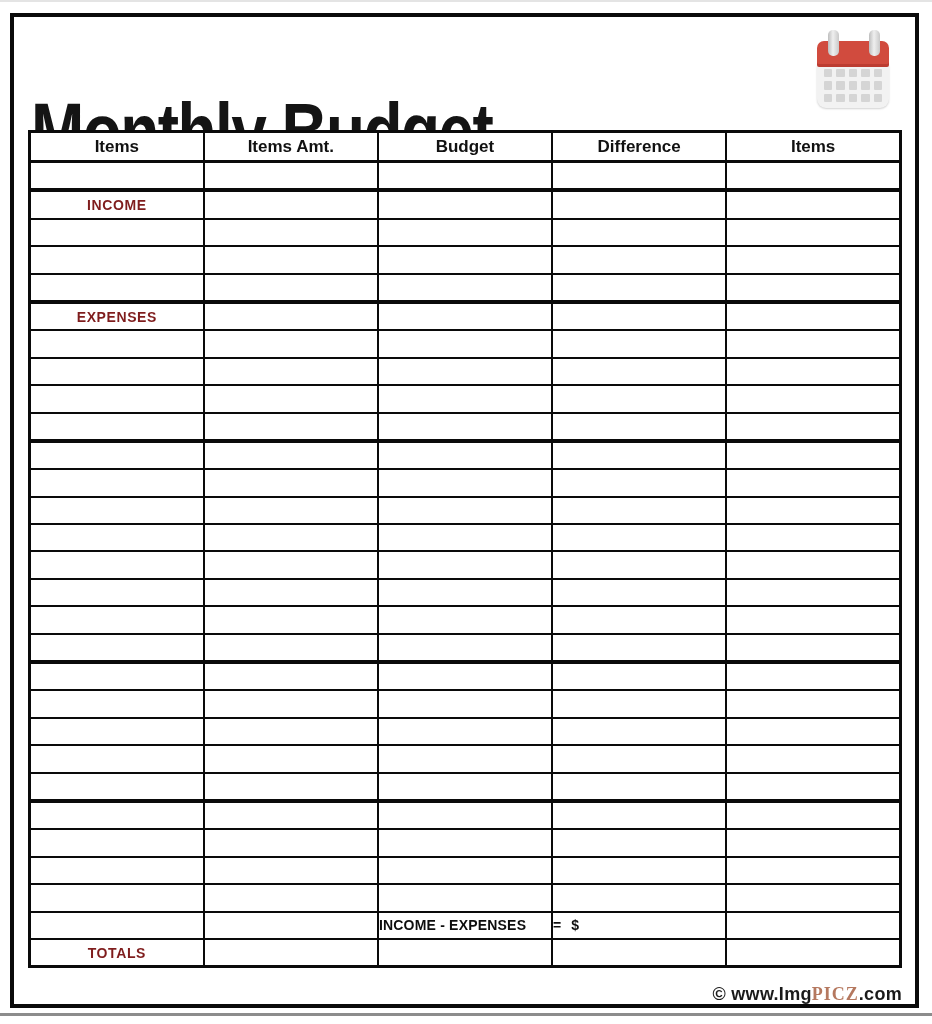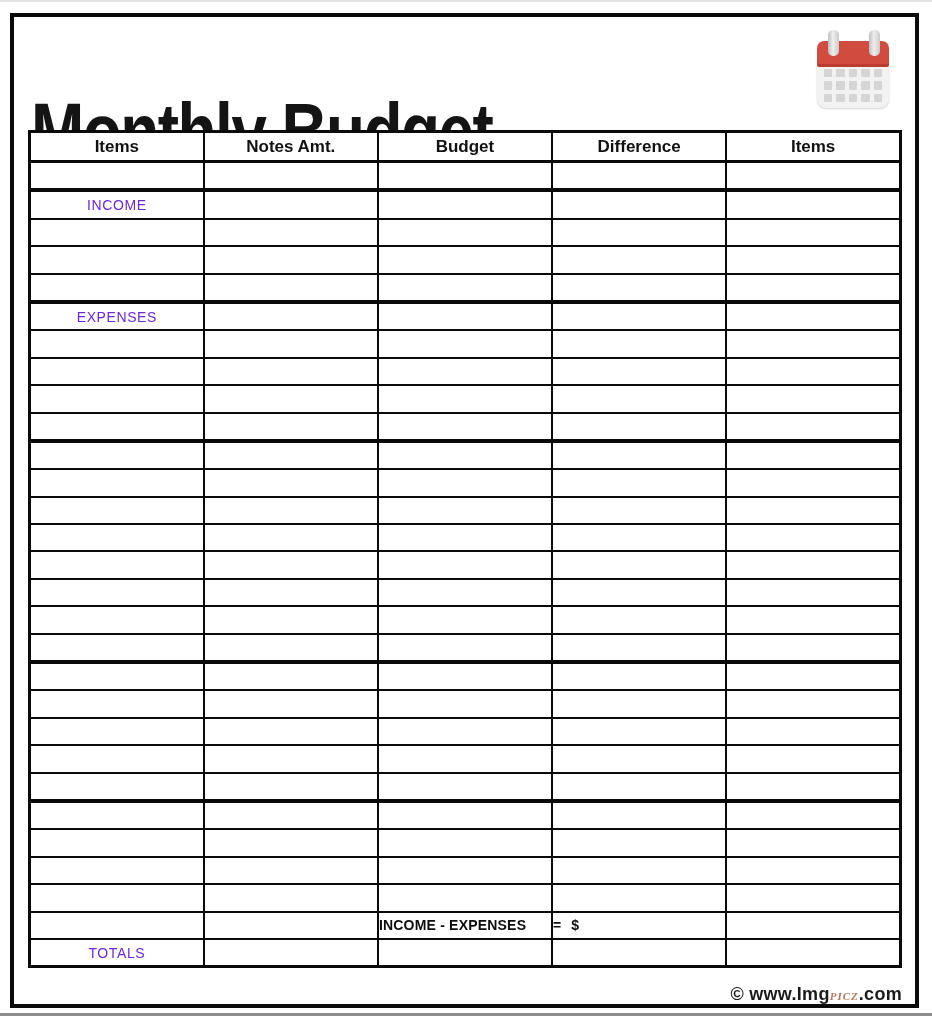--- a/index.html
+++ b/index.html
@@ -59,37 +59,37 @@
   table.budget th{
     border:2px solid #0a0a0a;border-bottom-width:3px;
     height:27px;font-size:17px;font-weight:bold;text-align:center;padding:0;color:#111;margin-top:20px;
   }
   table.budget td{
     border:2px solid #0a0a0a;height:25.4px;padding:0;font-size:14px;
     overflow:hidden;white-space:nowrap;
   }
   tr.thick-top td{border-top-width:4px;}
   td.section{
-    font-weight:normal;font-size:14.5px;letter-spacing:.6px;text-align:center;color:#6d28d9;
+    font-weight:bold;font-size:14.5px;letter-spacing:.6px;text-align:center;color:#7f1d1d;
   }
   td.formula-label{
     font-weight:bold;font-size:13px;text-align:left;padding-left:8px;letter-spacing:.2px;
   }
   td.formula-eq{
     font-weight:bold;font-size:13px;text-align:left;padding-left:12px;word-spacing:6px;
   }
 
   
   .watermark{
     position:absolute;top:984px;right:30px;font-size:18px;font-weight:bold;
     color:#1a1a1a;letter-spacing:.3px;white-space:nowrap;
   }
   .watermark .brand{
     font-family:"Liberation Serif","DejaVu Serif",serif;
-    color:#b5785f;font-size:11px;font-style:italic;letter-spacing:1px;font-weight:bold;
+    color:#b5785f;font-size:18px;letter-spacing:1px;font-weight:bold;
   }
 </style>
 </head>
 <body>
 
 <div class="edge-top"></div>
 
 <div class="frame"></div>
 
 <h1 class="title">Monthly Budget</h1>
@@ -116,21 +116,21 @@
         <div></div>
         <div></div>
       </div>
   </div>
 </div>
 
 <table class="budget">
   <thead>
       <tr>
         <th>Items</th>
-        <th>Notes Amt.</th>
+        <th>Items Amt.</th>
         <th>Budget</th>
         <th>Difference</th>
         <th>Items</th>
       </tr>
     </thead>
   <tbody>
       <tr>
         <td></td>
         <td></td>
         <td></td>

